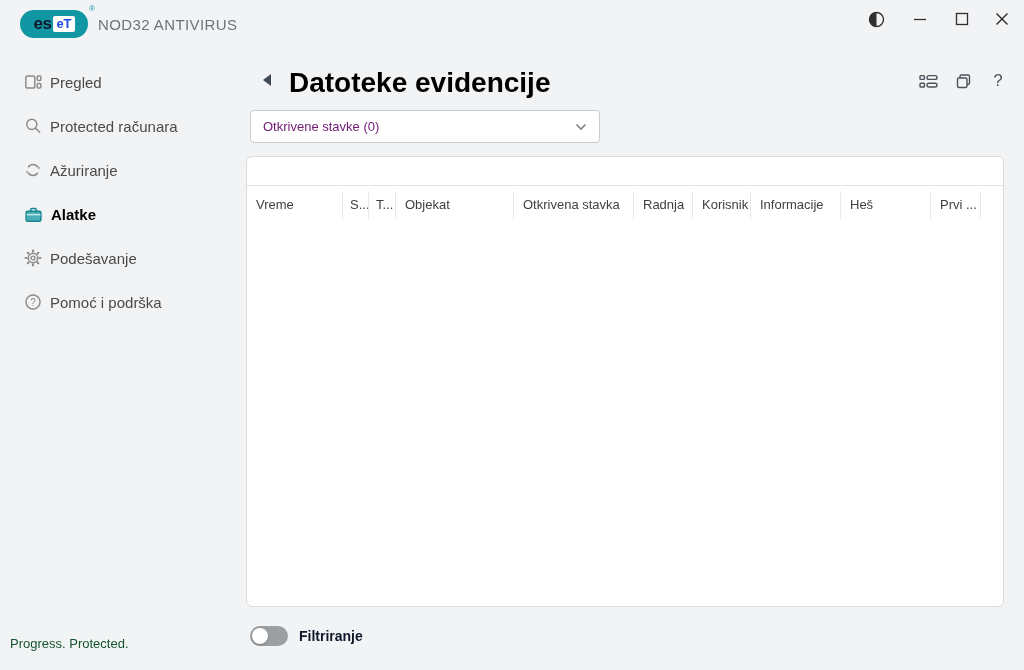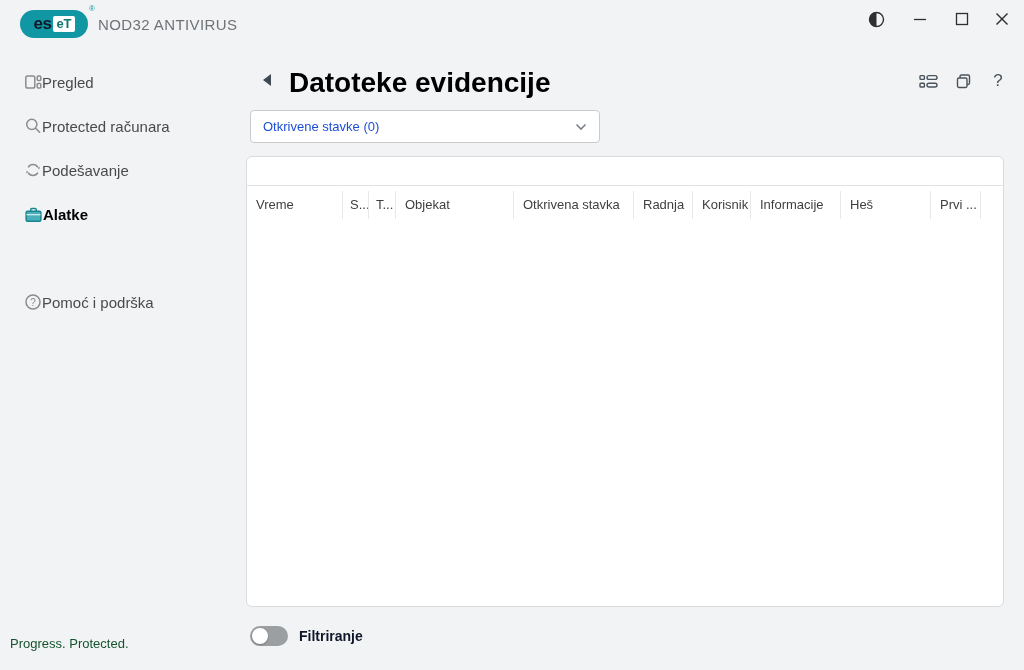--- a/index.html
+++ b/index.html
@@ -5,52 +5,52 @@
   * { margin:0; padding:0; box-sizing:border-box; }
   html,body { width:1024px; height:670px; }
   body { font-family:"Liberation Sans","DejaVu Sans",sans-serif; }
   #app { position:relative; width:1024px; height:670px; background:#f2f3f5; overflow:hidden; }
 
   
   .logo { position:absolute; left:20px; top:10px; width:68px; height:28px;
           background:#1097a3; border-radius:14px; display:flex; align-items:center;
           justify-content:center; gap:2px; }
   .logo .p1 { color:#0f172a; font-weight:bold; font-size:17px; letter-spacing:-0.5px; }
-  .logo .p2 { background:#ffffff; color:#0f766e; font-weight:bold; font-size:13px;
+  .logo .p2 { background:#ffffff; color:#1d4ed8; font-weight:bold; font-size:13px;
               padding:1px 3px; border-radius:2px; line-height:14px; }
   .logo .reg { position:absolute; right:-7px; top:-6px; color:#1097a3; font-size:8px; }
   .product-name { position:absolute; left:98px; top:16px; font-size:15px; color:#6f7376;
                   letter-spacing:0.4px; }
   .winbtn { position:absolute; top:4px; width:30px; height:30px; display:flex;
             align-items:center; justify-content:center; cursor:default; }
   #theme-btn { left:861px; } #min-btn { left:905px; } #max-btn { left:947px; } #close-btn { left:987px; }
 
   
   .side-item { position:absolute; left:14px; width:216px; height:40px; display:flex;
-               align-items:center; gap:0; padding-left:10px; cursor:default; }
+               align-items:center; gap:8px; padding-left:10px; cursor:default; }
   .side-item .lbl { font-size:15px; color:#4a4a4a; }
   .side-item.active .lbl { color:#000000; font-weight:bold; }
   .status-text { position:absolute; left:10px; top:636px; font-size:13px; color:#14532d; }
 
   
   .back-btn { position:absolute; left:263px; top:74px; width:0; height:0;
               border-top:6px solid transparent; border-bottom:6px solid transparent;
               border-right:8px solid #3f4a54; cursor:default; }
   .page-title { position:absolute; left:289px; top:67px; font-size:28px; font-weight:600;
                 color:#000000; }
   .tool-icn { position:absolute; top:70px; width:22px; height:22px; display:flex;
               align-items:center; justify-content:center; cursor:default; }
   #tool-layout { left:917px; } #tool-copy { left:952px; } #tool-help { left:987px; }
   #tool-help span { font-size:17px; color:#4a535b; font-weight:400; }
 
   
   .dropdown { position:absolute; left:250px; top:110px; width:350px; height:33px;
               background:#ffffff; border:1px solid #c9cccf; border-radius:4px;
               display:flex; align-items:center; padding:0 12px; cursor:default; }
-  .dropdown .val { flex:1; font-size:13px; color:#1d4ed8; }
+  .dropdown .val { flex:1; font-size:13px; color:#701a75; }
 
   
   .table-panel { position:absolute; left:246px; top:156px; width:758px; height:451px;
                  background:#ffffff; border:1px solid #d9dbdd; border-radius:6px;
                  overflow:hidden; }
   .thead { display:flex; height:29px; border-bottom:1px solid #e2e3e5; }
   .th { height:28px; line-height:28px; font-size:13px; color:#3f3f3f;
         padding-left:9px; white-space:nowrap; overflow:hidden;
         border-right:1px solid #e7e8ea;margin-top:34px; }
   .th:nth-child(1){ width:96px; }
@@ -125,32 +125,49 @@
     <span class="lbl">Protected računara</span>
   </div>
 
   <div class="side-item" style="top:150px">
     <svg width="18" height="18" viewBox="0 0 18 18">
       <path d="M4.2 6.3 A5.5 5.5 0 0 1 13.8 6.3" fill="none" stroke="#8c8c8c" stroke-width="1.5"></path>
       <polygon points="13.8,6.9 15.9,5.4 15.2,8.4" fill="#8c8c8c"></polygon>
       <path d="M13.8 11.7 A5.5 5.5 0 0 1 4.2 11.7" fill="none" stroke="#8c8c8c" stroke-width="1.5"></path>
       <polygon points="4.2,11.1 2.1,12.6 2.8,9.6" fill="#8c8c8c"></polygon>
     </svg>
-    <span class="lbl">Podešavanje</span>
+    <span class="lbl">Ažuriranje</span>
   </div>
 
   <div class="side-item active" style="top:194px">
     <svg width="19" height="19" viewBox="0 0 18 18">
       <rect x="2" y="6" width="14" height="9.3" rx="1.4" fill="#49aeb7" stroke="#17858f" stroke-width="1.4"></rect>
       <path d="M6.3 6 V4.6 a1.2 1.2 0 0 1 1.2 -1.2 h3 a1.2 1.2 0 0 1 1.2 1.2 V6" fill="none" stroke="#17858f" stroke-width="1.4"></path>
       <line x1="2.4" y1="9.2" x2="15.6" y2="9.2" stroke="#d2eef0" stroke-width="1.2"></line>
     </svg>
     <span class="lbl">Alatke</span>
   </div>
 
+  <div class="side-item" style="top:238px">
+    <svg width="18" height="18" viewBox="0 0 18 18">
+      <circle cx="9" cy="9" r="4.7" fill="none" stroke="#8c8c8c" stroke-width="1.5"></circle>
+      <circle cx="9" cy="9" r="1.9" fill="none" stroke="#8c8c8c" stroke-width="1.4"></circle>
+      <g stroke="#8c8c8c" stroke-width="2.2" stroke-linecap="round">
+        <line x1="9" y1="1.6" x2="9" y2="2.6"></line>
+          <line x1="9" y1="15.4" x2="9" y2="16.4"></line>
+        <line x1="1.6" y1="9" x2="2.6" y2="9"></line>
+          <line x1="15.4" y1="9" x2="16.4" y2="9"></line>
+        <line x1="3.8" y1="3.8" x2="4.5" y2="4.5"></line>
+          <line x1="13.5" y1="13.5" x2="14.2" y2="14.2"></line>
+        <line x1="14.2" y1="3.8" x2="13.5" y2="4.5"></line>
+          <line x1="4.5" y1="13.5" x2="3.8" y2="14.2"></line>
+      </g>
+    </svg>
+    <span class="lbl">Podešavanje</span>
+  </div>
 
   <div class="side-item" style="top:282px">
     <svg width="18" height="18" viewBox="0 0 18 18">
       <circle cx="9" cy="9" r="7" fill="none" stroke="#8c8c8c" stroke-width="1.5"></circle>
       <text x="9" y="12.6" text-anchor="middle" font-size="10" fill="#8c8c8c" font-family="Liberation Sans, sans-serif">?</text>
     </svg>
     <span class="lbl">Pomoć i podrška</span>
   </div>
 
 

